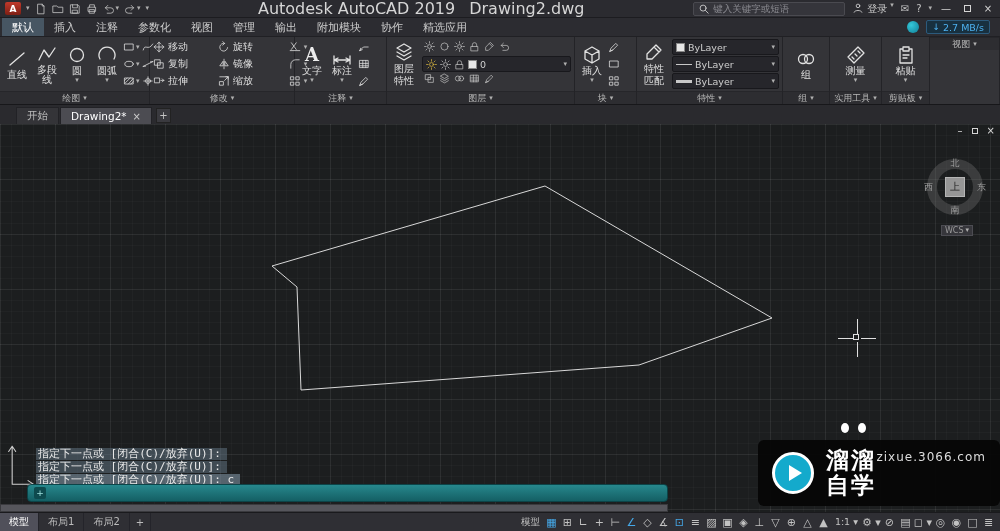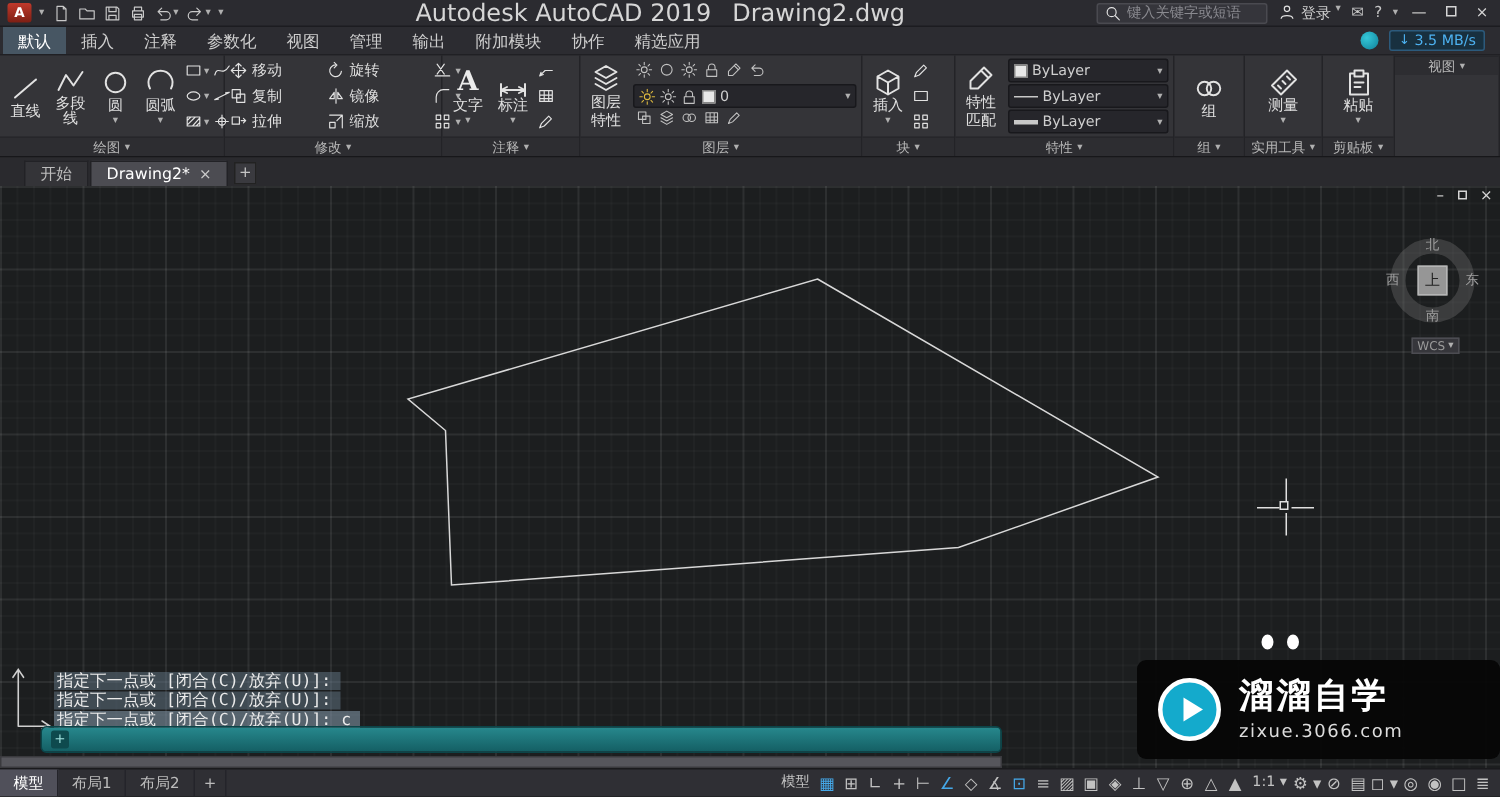--- a/index.html
+++ b/index.html
@@ -15,21 +15,21 @@
 .ic.yellow{stroke:#dcb93f}
 .caret{font-size:7px;color:#b0b0b0;line-height:1}
 
 
 .titlebar{height:18px;background:#2b2b30;display:flex;align-items:center;padding:0 5px;border-bottom:1px solid #1c1c20}
 .qat{display:flex;align-items:center;gap:5px}
 .acad-logo{width:16px;height:13px;background:linear-gradient(#c0392b,#7e1f14);color:#fff;font-size:9px;font-weight:bold;display:flex;align-items:center;justify-content:center;border-radius:2px}
 .qbtn{display:flex;align-items:center;gap:1px}
 .title-text{flex:1;display:flex;justify-content:center;gap:14px;font-size:16px;color:#d6d6d6;white-space:nowrap}
 .tb-right{display:flex;align-items:center;gap:7px}
-.searchbox{display:flex;align-items:center;gap:3px;background:#35353b;border:1px solid #4a4a50;border-radius:2px;height:14px;padding:0 4px;width:114px}
+.searchbox{display:flex;align-items:center;gap:3px;background:#35353b;border:1px solid #4a4a50;border-radius:2px;height:14px;padding:0 4px;width:152px}
 .search-input{flex:1;min-width:0;background:transparent;border:none;outline:none;color:#bbb;font-size:9.5px;font-family:inherit}
 .search-input::placeholder{color:#8a8a90}
 .tb-item{display:flex;gap:3px;font-size:10px;color:#cfcfcf}
 .tb-ico{font-size:10px;color:#c5c5c5}
 .winbtn{font-size:10px;color:#d5d5d5;width:14px;text-align:center;line-height:1}
 .restore-box{display:inline-block;width:7px;height:7px;border:1px solid #d5d5d5}
 
 
 .tabrow{height:19px;background:#2c2c31;display:flex;align-items:stretch;border-bottom:1px solid #202024}
 .tabs{display:flex;align-items:stretch;padding-left:2px}
@@ -103,21 +103,21 @@
 .cmd-line:last-child{background:rgba(122,142,158,.62)}
 .cmdbar{position:absolute;left:27px;top:360px;width:641px;height:18px;background:linear-gradient(#27888d,#145f64);border-radius:4px;display:flex;align-items:center;padding:0 6px;gap:6px;border:1px solid #0c4448}
 .cmd-badge{width:12px;height:12px;background:#0e4a4e;color:#9fe0dd;font-size:9px;display:flex;align-items:center;justify-content:center;border-radius:2px;line-height:1}
 .cmd-input{flex:1;height:100%}
 .hscroll{position:absolute;left:0;top:380px;width:668px;height:8px;background:#56565c;border:1px solid #3a3a3e}
 .wm-dot{position:absolute;width:8px;height:10px;background:#fff;border-radius:50%}
 .wm-dot.d1{left:841px;top:299px}.wm-dot.d2{left:858px;top:299px}
 .watermark{position:absolute;left:758px;top:316px;width:242px;height:66px;background:rgba(5,5,5,.93);border-radius:6px;display:flex;align-items:center;padding:0 14px;gap:12px}
 .wm-logo{width:42px;height:42px;border-radius:50%;background:#14aacc;border:3px solid #fff;position:relative;flex:none}
 .wm-play{position:absolute;left:14px;top:10px;width:0;height:0;border-left:13px solid #fff;border-top:8px solid transparent;border-bottom:8px solid transparent}
-.wm-text{display:flex;flex-direction:column}
+.wm-text{display:flex;flex-direction:row}
 .wm-title{font-size:23px;font-weight:bold;color:#fff;letter-spacing:2px;line-height:1.1}
 .wm-url{font-size:12px;color:#ddd;letter-spacing:1px;margin-top:2px}
 
 
 .statusbar{height:19px;background:#2f2f34;border-top:1px solid #1a1a1d;display:flex;align-items:stretch}
 .layout-tabs{display:flex;align-items:stretch}
 .ltab{display:flex;align-items:center;padding:0 9px;font-size:10px;color:#bcbcbc;border-right:1px solid #24242a}
 .ltab.active{background:#50505a;color:#fff}
 .ltab.plus{padding:0 6px}
 .spacer{flex:1}
@@ -333,21 +333,21 @@
         <span class="rtab">管理</span>
         <span class="rtab">输出</span>
         <span class="rtab">附加模块</span>
         <span class="rtab">协作</span>
         <span class="rtab">精选应用</span>
       </div>
     <div class="tabrow-right">
       <span class="a360"></span>
       <span class="dl-badge">
           <span class="dl-arrow">↓</span>
-          <span>3.5 MB/s</span>
+          <span>2.7 MB/s</span>
         </span>
     </div>
   </div>
 
   <div class="ribbon">
 
     <div class="panel w150">
       <div class="panel-body">
         <div class="bigbtn">
             <svg class="ic" viewBox="0 0 20 20">

